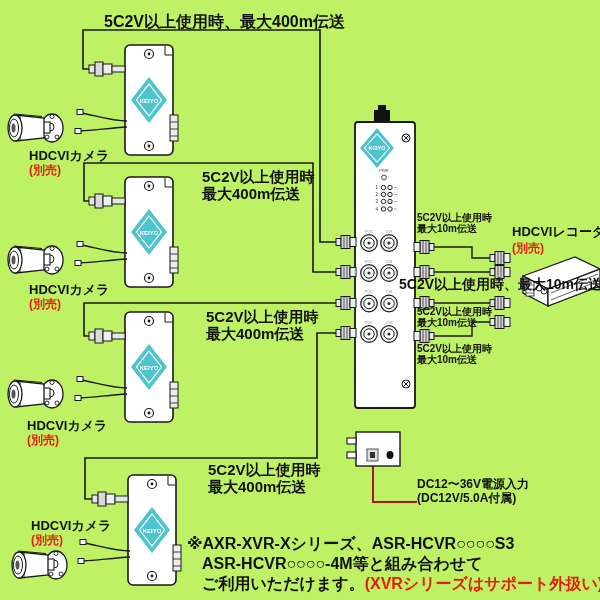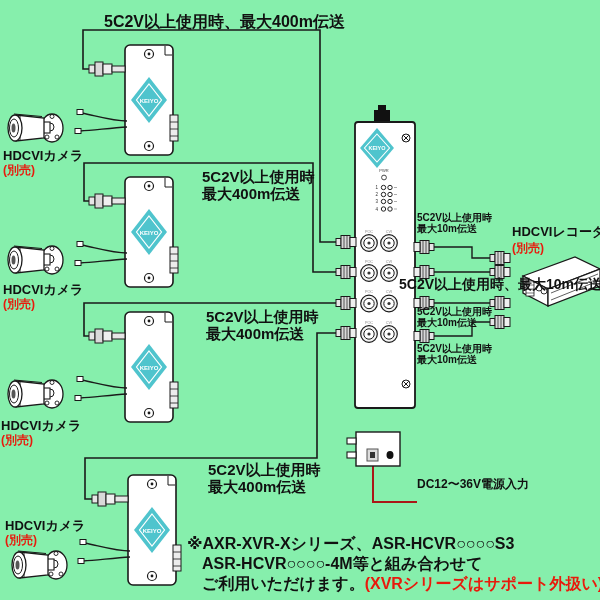--- a/index.html
+++ b/index.html
@@ -1,26 +1,26 @@
 <!DOCTYPE html>
 <html><head>
 <meta charset="utf-8">
 <style>
   html,body{margin:0;padding:0;background:#fff;}
-  #stage{position:relative;width:600px;height:600px;background:#86efac;overflow:hidden;
+  #stage{position:relative;width:600px;height:600px;background:#bef264;overflow:hidden;
          font-family:"Liberation Sans","DejaVu Sans",sans-serif;}
   #art{position:absolute;left:0;top:0;z-index:0;}
   .lbl{position:absolute;z-index:1;font-weight:bold;color:#111;white-space:nowrap;}
   .red{color:#e81a0c;}
   #top-note{left:104px;top:12px;font-size:16px;}
   .balun-note{font-size:15px;line-height:17px;}
   #t2-note{left:202px;top:168px;}
   #t3-note{left:206px;top:308px;}
   #t4-note{left:208px;top:461px;}
-  .cam-lbl{font-size:13px;line-height:15px;}
+  .cam-lbl{font-size:13px;line-height:15px;margin-left:26px;}
   .cam-lbl .red{font-size:12px;}
   #cam1-lbl{left:3px;top:148px;}
   #cam2-lbl{left:3px;top:282px;}
   #cam3-lbl{left:1px;top:418px;}
   #cam4-lbl{left:5px;top:518px;}
   #rec-lbl{left:512px;top:224px;font-size:13px;line-height:16px;}
   #rec-lbl .red{font-size:12px;}
   .out-note{font-size:10px;line-height:11px;}
   #out-a{left:417px;top:212px;}
   #out-b{left:399px;top:279px;font-size:14px;}
@@ -284,20 +284,21 @@
   <div>5C2V以上使用時</div>
   <div>最大10m伝送</div>
 </div>
 <div class="lbl out-note" id="out-d">
   <div>5C2V以上使用時</div>
   <div>最大10m伝送</div>
 </div>
 
 <div class="lbl" id="power-note">
   <div>DC12〜36V電源入力</div>
+  <div>(DC12V/5.0A付属)</div>
 </div>
 
 <div class="lbl" id="footer">
   <div>※AXR-XVR-Xシリーズ、ASR-HCVR○○○○S3</div>
   <div class="indent">ASR-HCVR○○○○-4M等と組み合わせて</div>
   <div class="indent"><span>ご利用いただけます。</span><span class="red inline-red">(XVRシリーズはサポート外扱い)</span></div>
 </div>
 
 </div>
 

